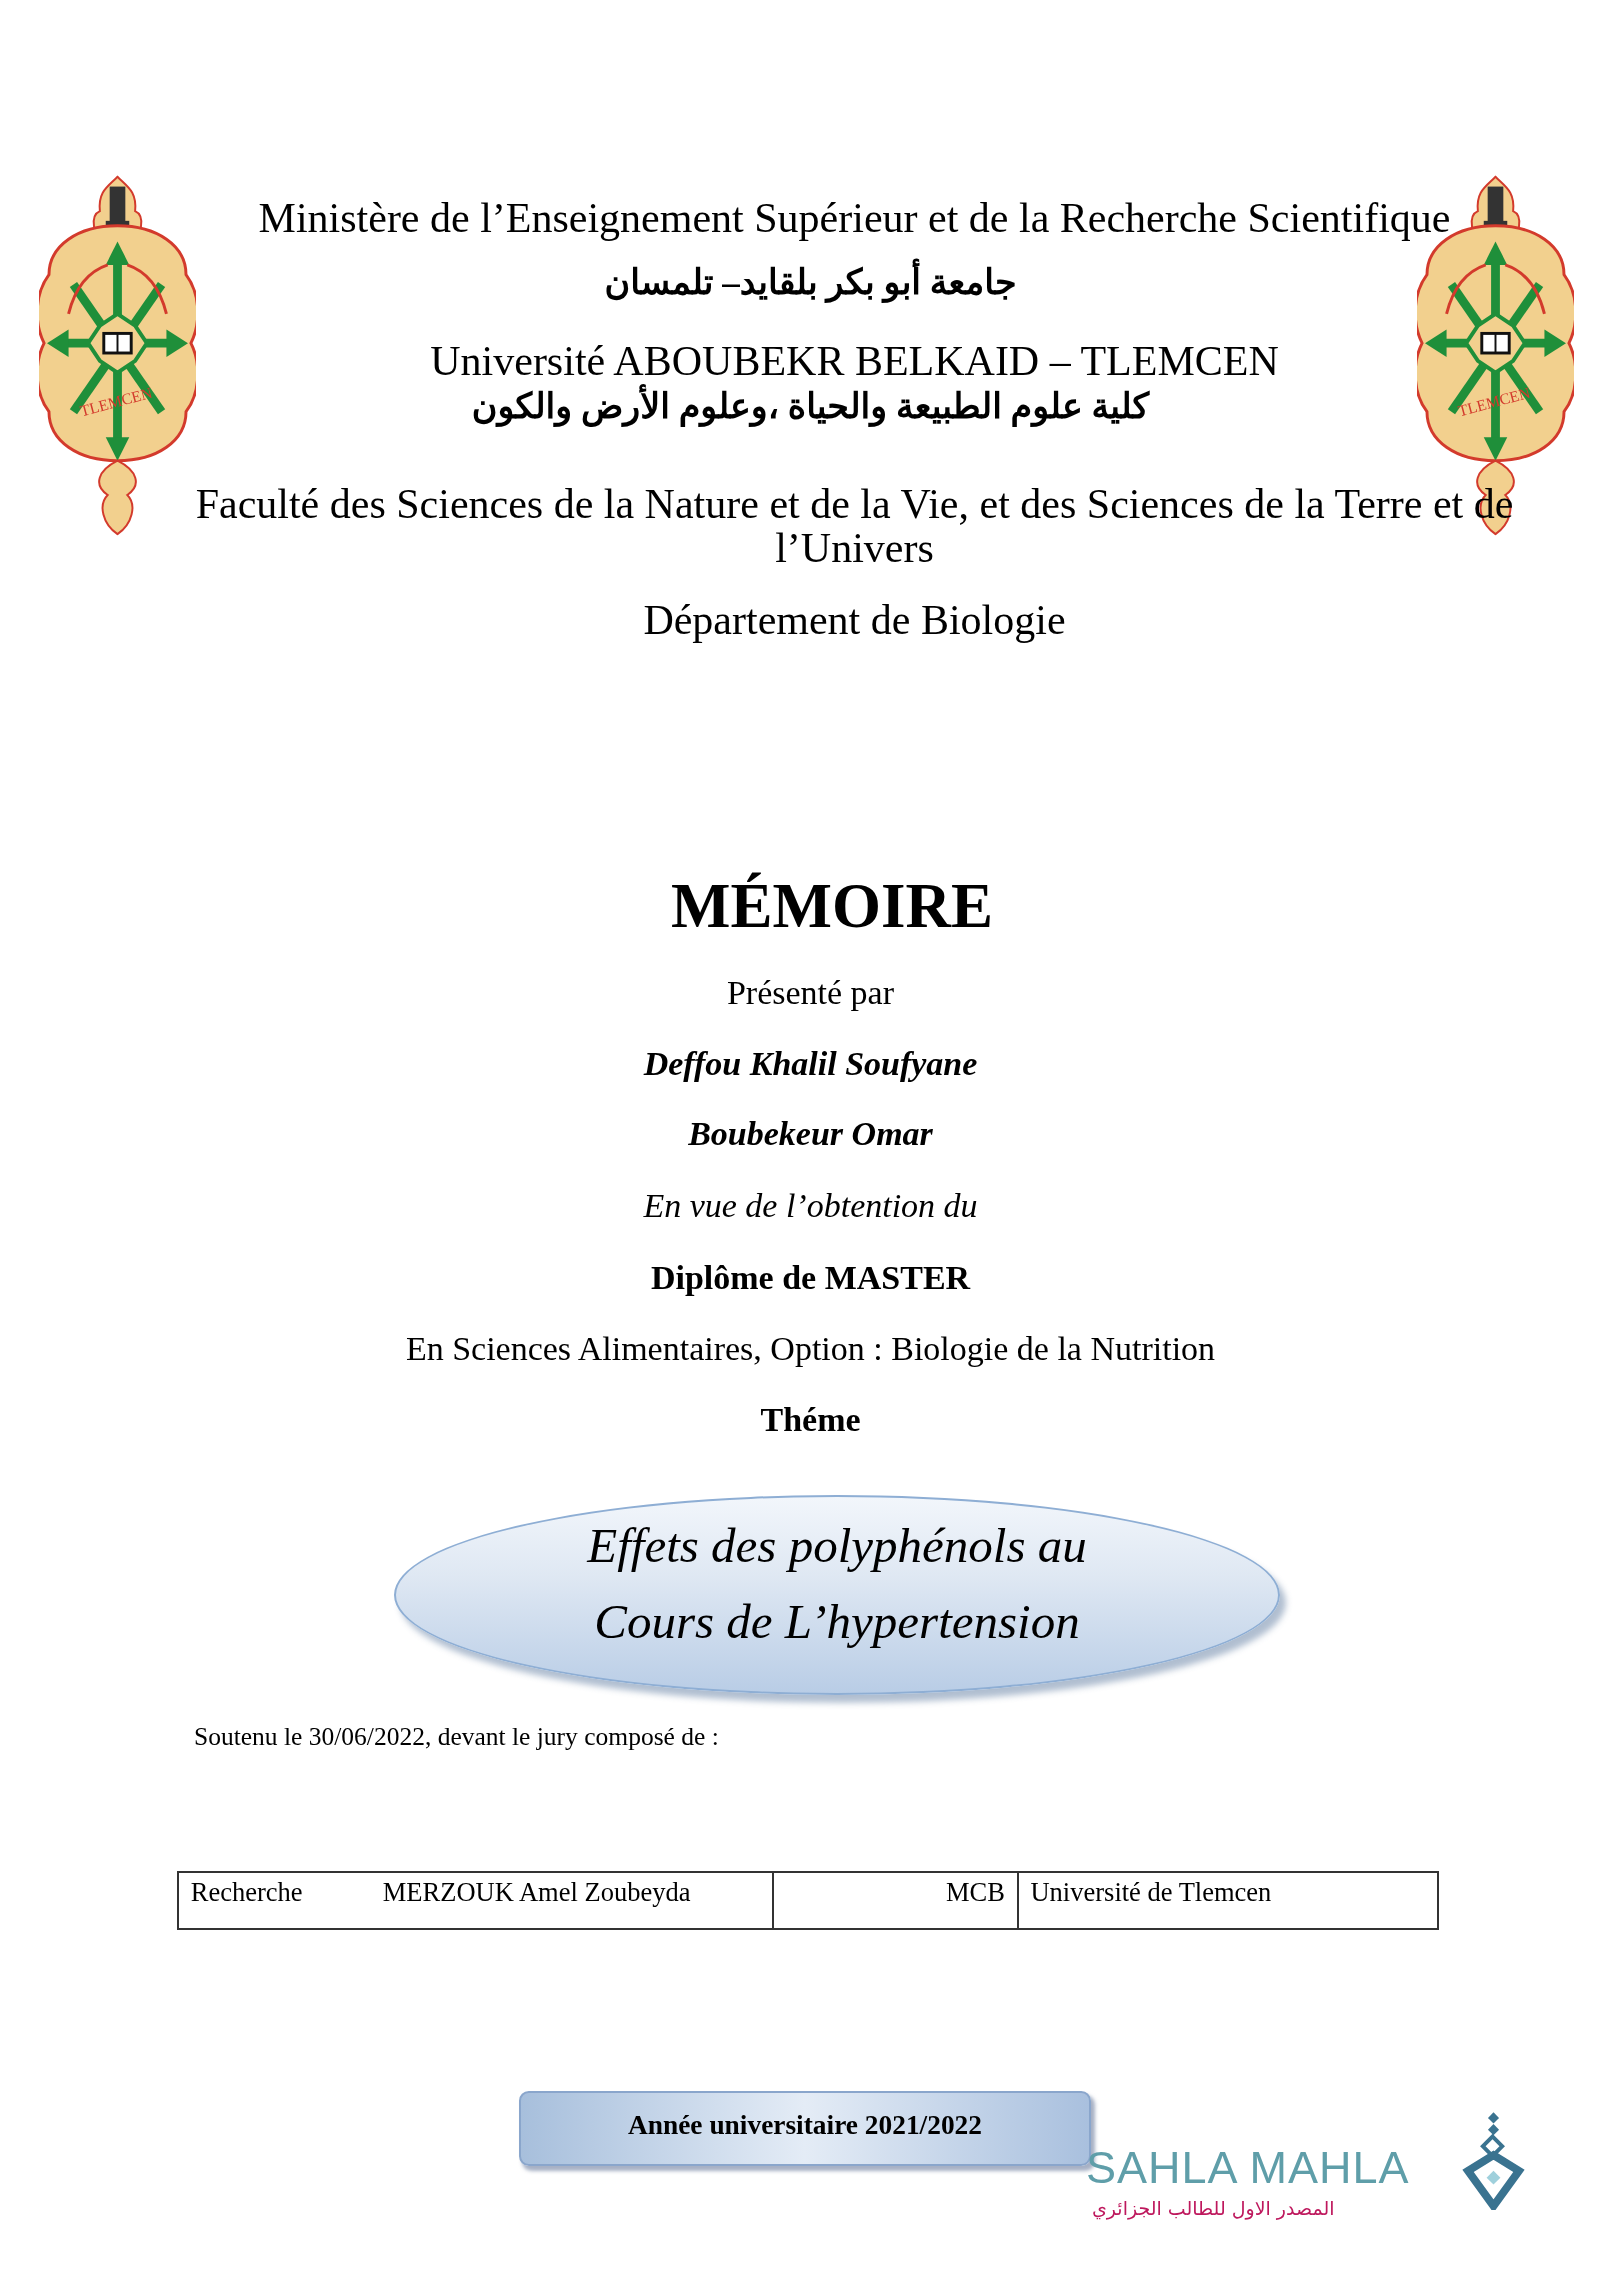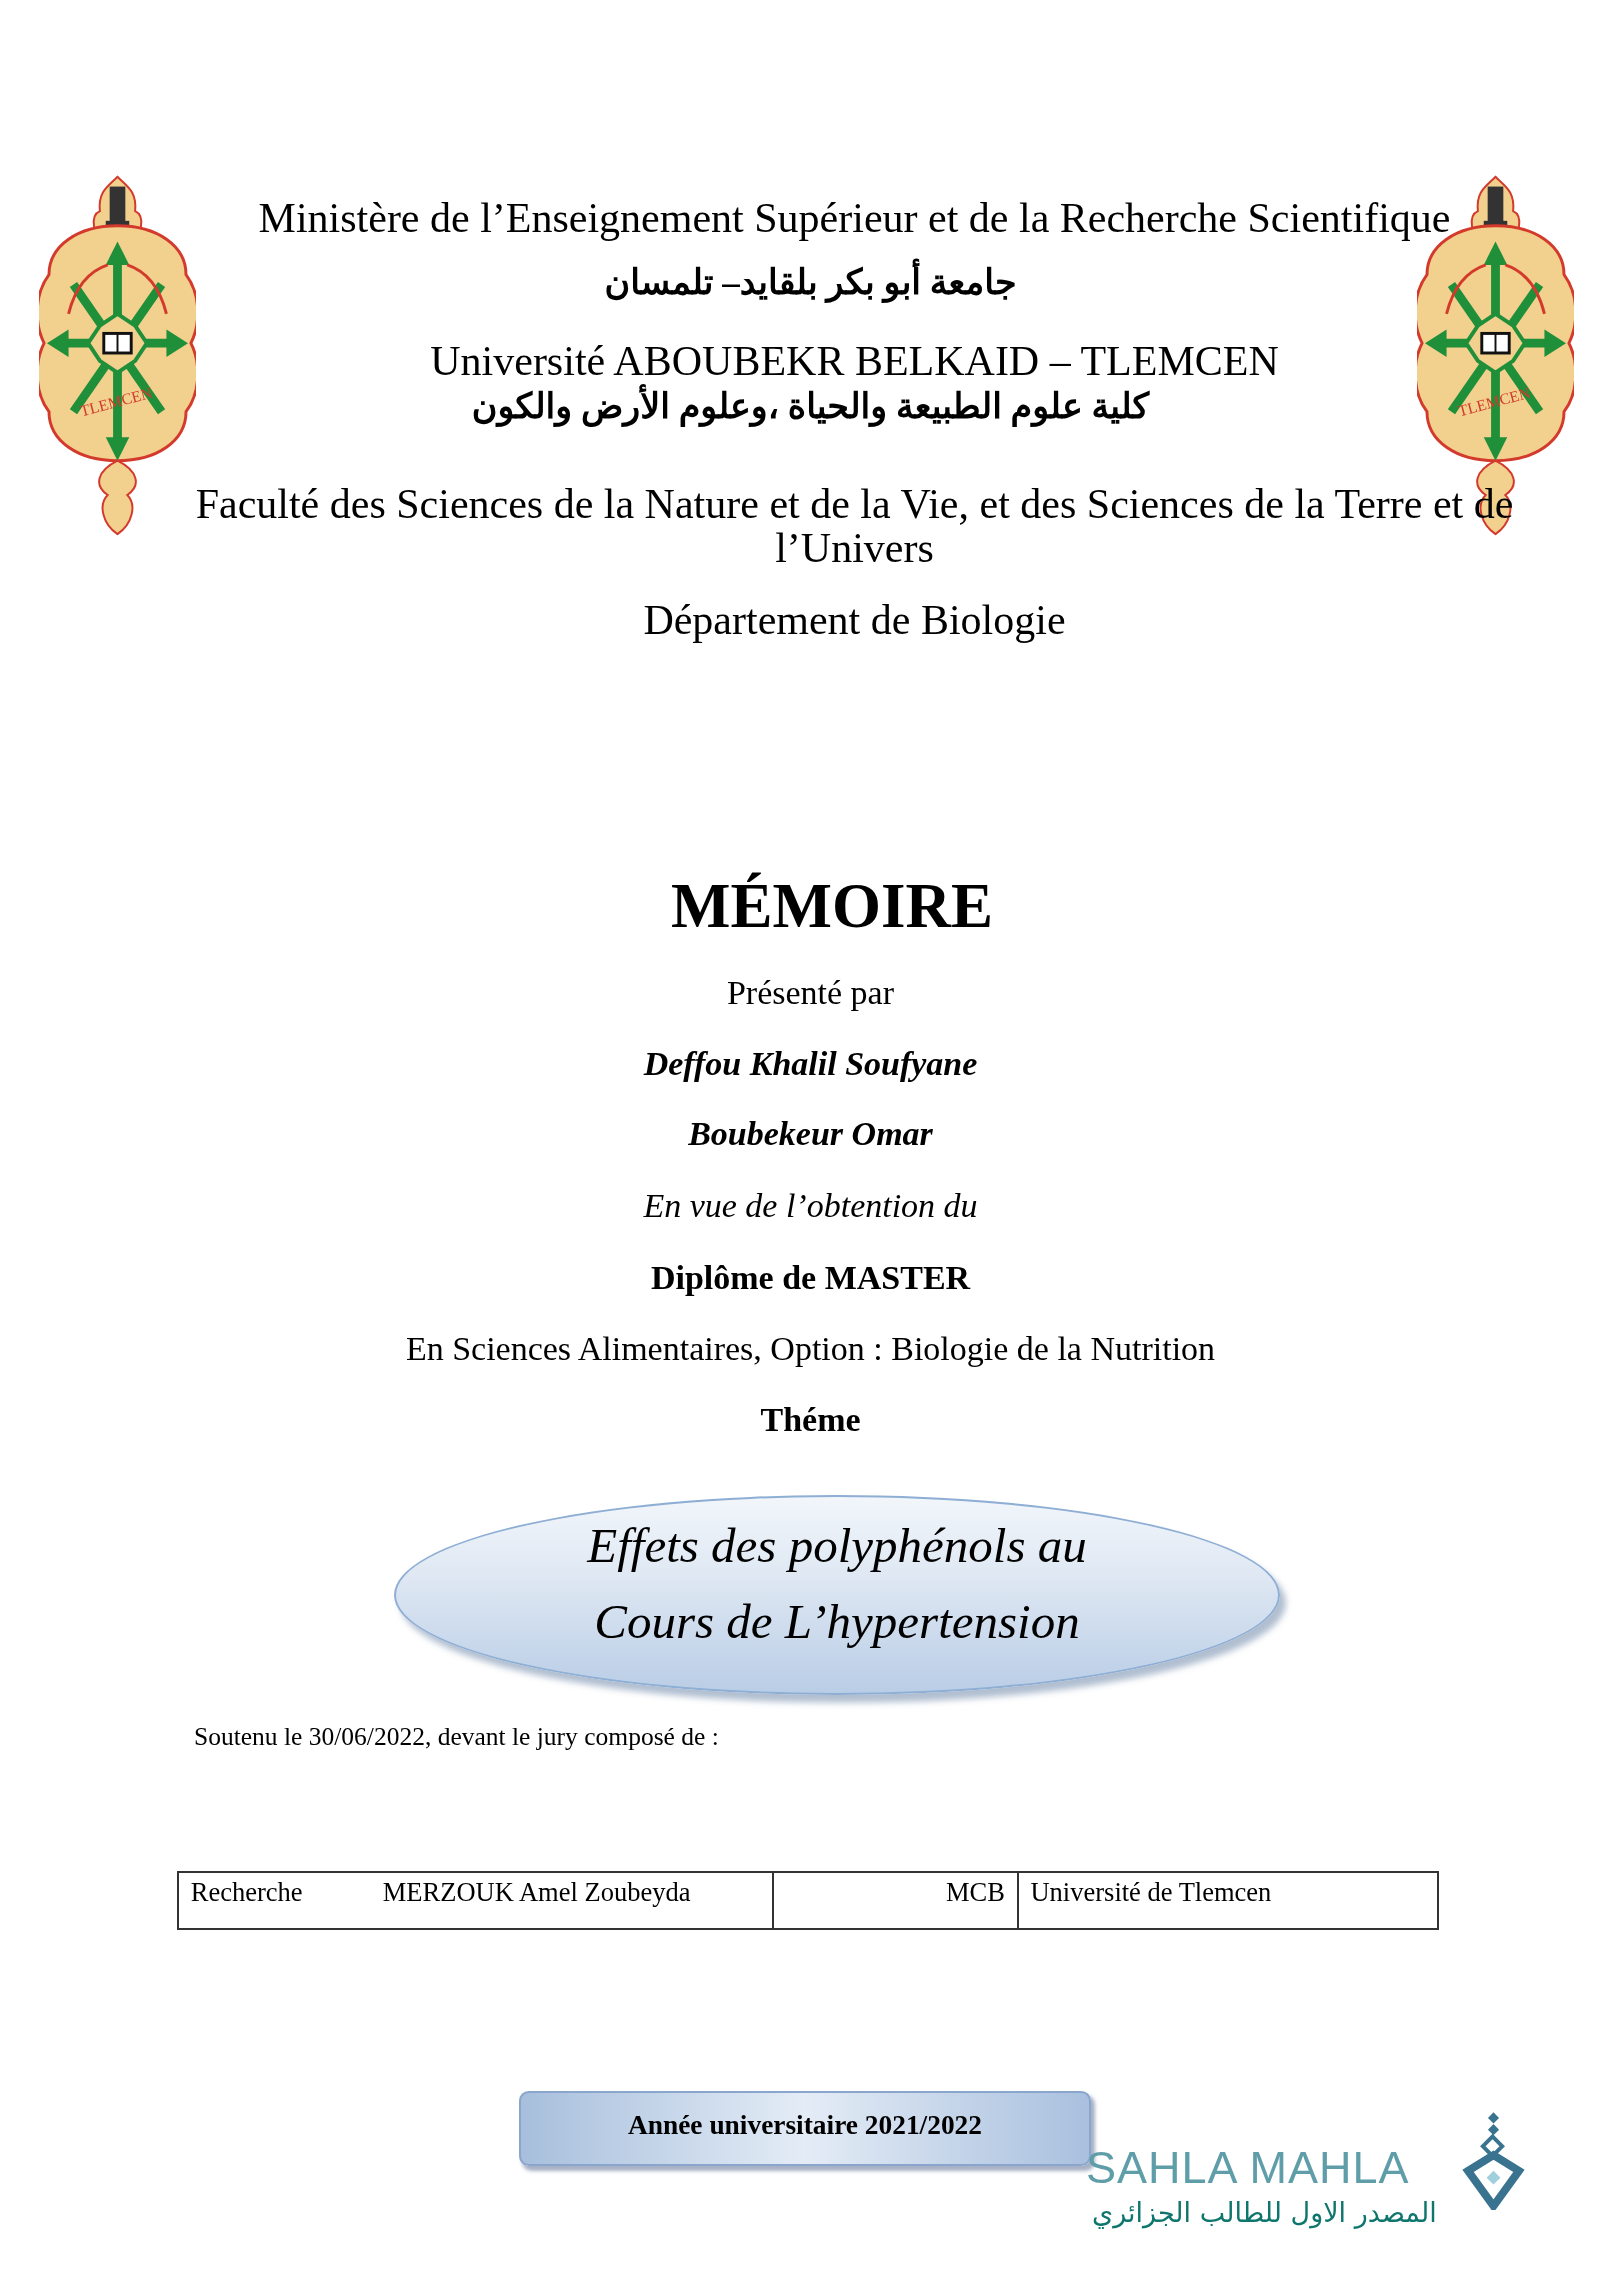--- a/index.html
+++ b/index.html
@@ -20,21 +20,21 @@
     border:2.9px solid #8eaed4; box-shadow:5.9px 7.8px 5.9px rgba(80,110,150,0.45); }
   #ellipse .txt { position:absolute; left:0; width:100%; text-align:center; font-style:italic; font-size:49px; }
   #soutenu { left:194px; top:1722px; font-size:25.5px; }
   table#jury { position:absolute; left:177px; top:1871px; width:1262px; border-collapse:collapse; font-size:26.5px; }
   table#jury td { border:2px solid #333; height:51px; vertical-align:top; padding:3.9px 11.8px 0 11.8px; }
   #annee { position:absolute; left:519px; top:2091px; width:568px; height:71px; border-radius:9.8px;
     background:linear-gradient(to right, #a7bfdc 0%, #e4ecf6 50%, #a9c0de 100%);
     border:2px solid #8aa6cc; box-shadow:3.9px 4.9px 3.9px rgba(80,100,140,0.5);
     text-align:center; font-weight:bold; font-size:27.4px; line-height:65px; }
   #sahla { position:absolute; left:1086px; top:2142px; font-family:Liberation Sans, sans-serif; font-size:45px; color:#5f9ea9; letter-spacing:1px; }
-  #sahla-ar { position:absolute; left:1092px; top:2197px; font-family:"DejaVu Sans", sans-serif; font-size:27px; color:#0f766e; direction:rtl; }
+  #sahla-ar { position:absolute; left:1092px; top:2197px; font-family:"DejaVu Sans", sans-serif; font-size:19px; color:#be185d; direction:rtl; }
 </style>
 </head>
 <body>
 
 <svg class="logo" style="left:39px; top:167px;" viewBox="0 0 160 380">
   <g>
     <path d="M80 10 C70 20 60 25 62 45 C50 50 58 70 62 80 L98 80 C102 70 110 50 98 45 C100 25 90 20 80 10Z" fill="#f2d08e" stroke="#d33a2c" stroke-width="2"></path>
     <rect x="72" y="20" width="16" height="58" fill="#333"></rect>
     <rect x="68" y="55" width="24" height="5" fill="#333"></rect>
     <path d="M80 60 C120 60 150 80 150 110 C165 130 165 160 155 180 C165 200 165 230 150 250 C150 280 120 300 80 300 C40 300 10 280 10 250 C-5 230 -5 200 5 180 C-5 160 -5 130 10 110 C10 80 40 60 80 60Z" fill="#f2d08e" stroke="#d33a2c" stroke-width="3"></path>

